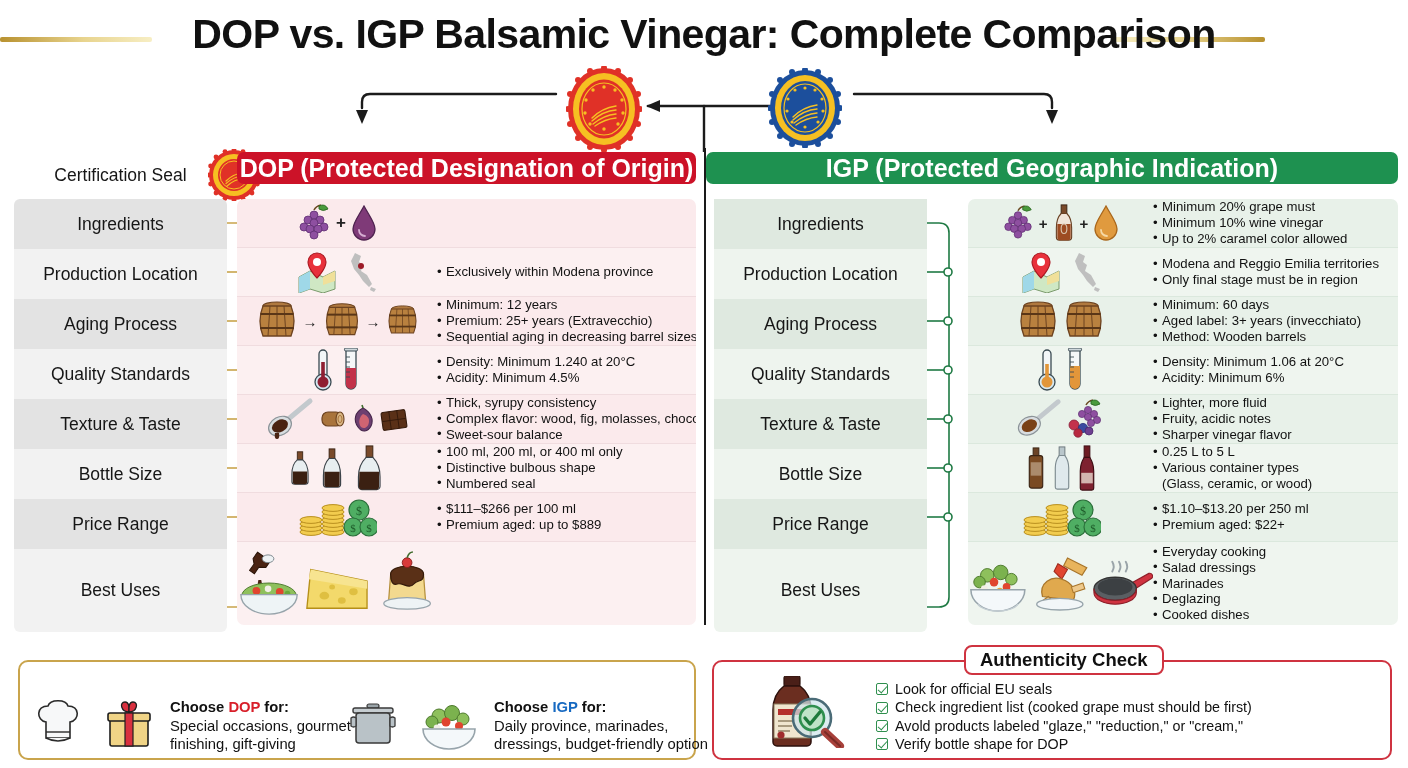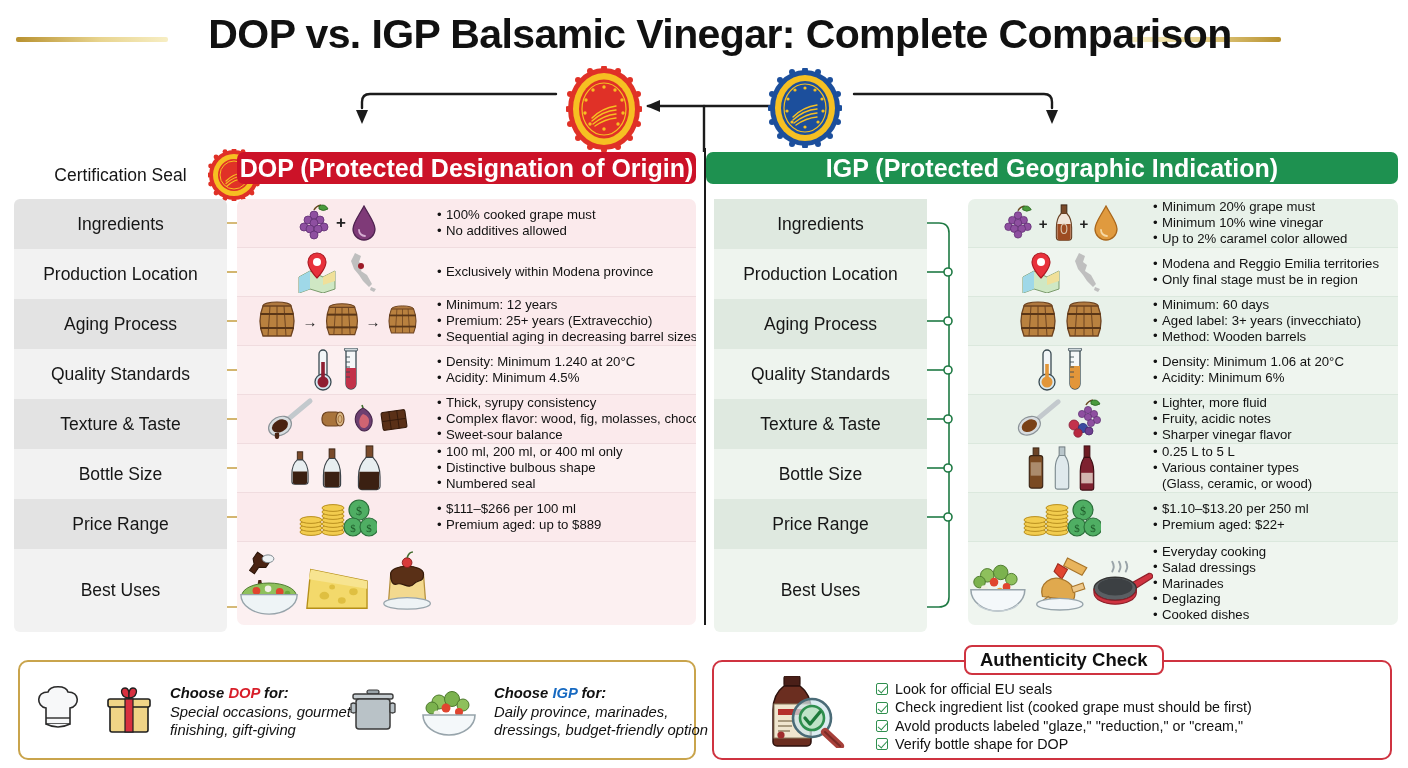--- a/index.html
+++ b/index.html
@@ -5,21 +5,21 @@
   * { box-sizing: border-box; margin: 0; padding: 0; }
   html, body {
     width: 1408px; height: 768px;
     background: #ffffff;
     font-family: "Liberation Sans", sans-serif;
     overflow: hidden;
   }
   #root { position: relative; width: 1408px; height: 768px; }
 
   
-  .title-bar { position: absolute; left: 16px; top: 6px; width: 1265px; height: 58px; }
+  .title-bar { position: absolute; left: 0; top: 6px; width: 1265px; height: 58px; }
   .title-text {
     position: absolute; left: 0; top: 0; width: 1408px;
     text-align: center;
     font-size: 41px; font-weight: 700; color: #111111;
     letter-spacing: -0.6px; line-height: 56px;
     white-space: nowrap;
   }
   .gold-rule { position: absolute; top: 31px; height: 5px; border-radius: 2px; }
   .gold-rule.left  { left: 0px;   width: 152px;
     background: linear-gradient(90deg, #b8912f 0%, #e8d48e 55%, #f7eec4 100%); }
@@ -113,21 +113,21 @@
   .bbox.auth  { left: 712px; width: 680px; border: 2px solid #cf3340; }
   .bbox-title {
     position: absolute; top: -17px; height: 30px; padding: 0 14px;
     display: flex; align-items: center; justify-content: center;
     background: #ffffff; border-radius: 8px;
     font-size: 18.5px; font-weight: 700; color: #101010; white-space: nowrap;
   }
   .bbox.guide .bbox-title { left: 232px; border: 2px solid #c9a44c; }
   .bbox.auth  .bbox-title { left: 250px; border: 2px solid #cf3340; }
 
-  .choice { position: absolute; top: 22px; display: flex; align-items: flex-start; gap: 15px; font-style: italic; }
+  .choice { position: absolute; top: 36px; display: flex; align-items: flex-start; gap: 15px; }
   .choice.c1 { left: 14px; }
   .choice.c2 { left: 330px; }
   .choice .ctxt { font-size: 14.8px; line-height: 18.5px; color: #111; white-space: nowrap; }
   .choice .ctxt .hl { font-weight: 700; }
   .red  { color: #d81f2a; }
   .blue { color: #1669c1; }
 
   .authlist { position: absolute; left: 162px; top: 18px; }
   .authlist li { list-style: none; font-size: 14.3px; line-height: 18.4px; color: #111; white-space: nowrap;
                  display: flex; align-items: center; gap: 7px; }
@@ -351,26 +351,20 @@
                   <circle cx="22" cy="25" r="4"></circle>
                   <circle cx="18" cy="31" r="4"></circle>
               </g>
             </svg>
             <span style="font-size:17px;font-weight:700;color:#222">+</span>
             <svg width="28" height="38" viewBox="0 0 28 38">
               <path d="M14 2 C8 13 3 19 3 25 a11 11 0 0 0 22 0 C25 19 20 13 14 2 Z" fill="#7f3a78" stroke="#4f2350" stroke-width="1.3"></path>
               <path d="M9 26 a6 6 0 0 0 6 6" stroke="#d6aed2" stroke-width="1.8" fill="none" stroke-linecap="round"></path>
             </svg>
           </div>
-          <div class="ctext">
-            <ul>
-              <li class="bullet">100% cooked grape must</li>
-              <li class="bullet">No additives allowed</li>
-            </ul>
-          </div>
         </div>
 
         <div class="crow even">
           <div class="cicons">
             <svg width="46" height="42" viewBox="0 0 46 42">
               <path d="M4 26 L15 20 L28 26 L40 20 L40 38 L28 42 L15 38 L4 42 Z" fill="#cfe8c4" stroke="#7a9a6c" stroke-width="1"></path>
               <path d="M4 26 L15 20 L15 38 L4 42 Z" fill="#9fd8e8"></path>
               <path d="M28 26 L40 20 L40 30 L28 34 Z" fill="#f0e09a"></path>
               <path d="M22 2 a9 9 0 0 1 9 9 c0 7 -9 16 -9 16 s-9 -9 -9 -16 a9 9 0 0 1 9 -9 Z" fill="#e8313b" stroke="#a8161f" stroke-width="1.1"></path>
               <circle cx="22" cy="11" r="4" fill="#ffffff"></circle>

